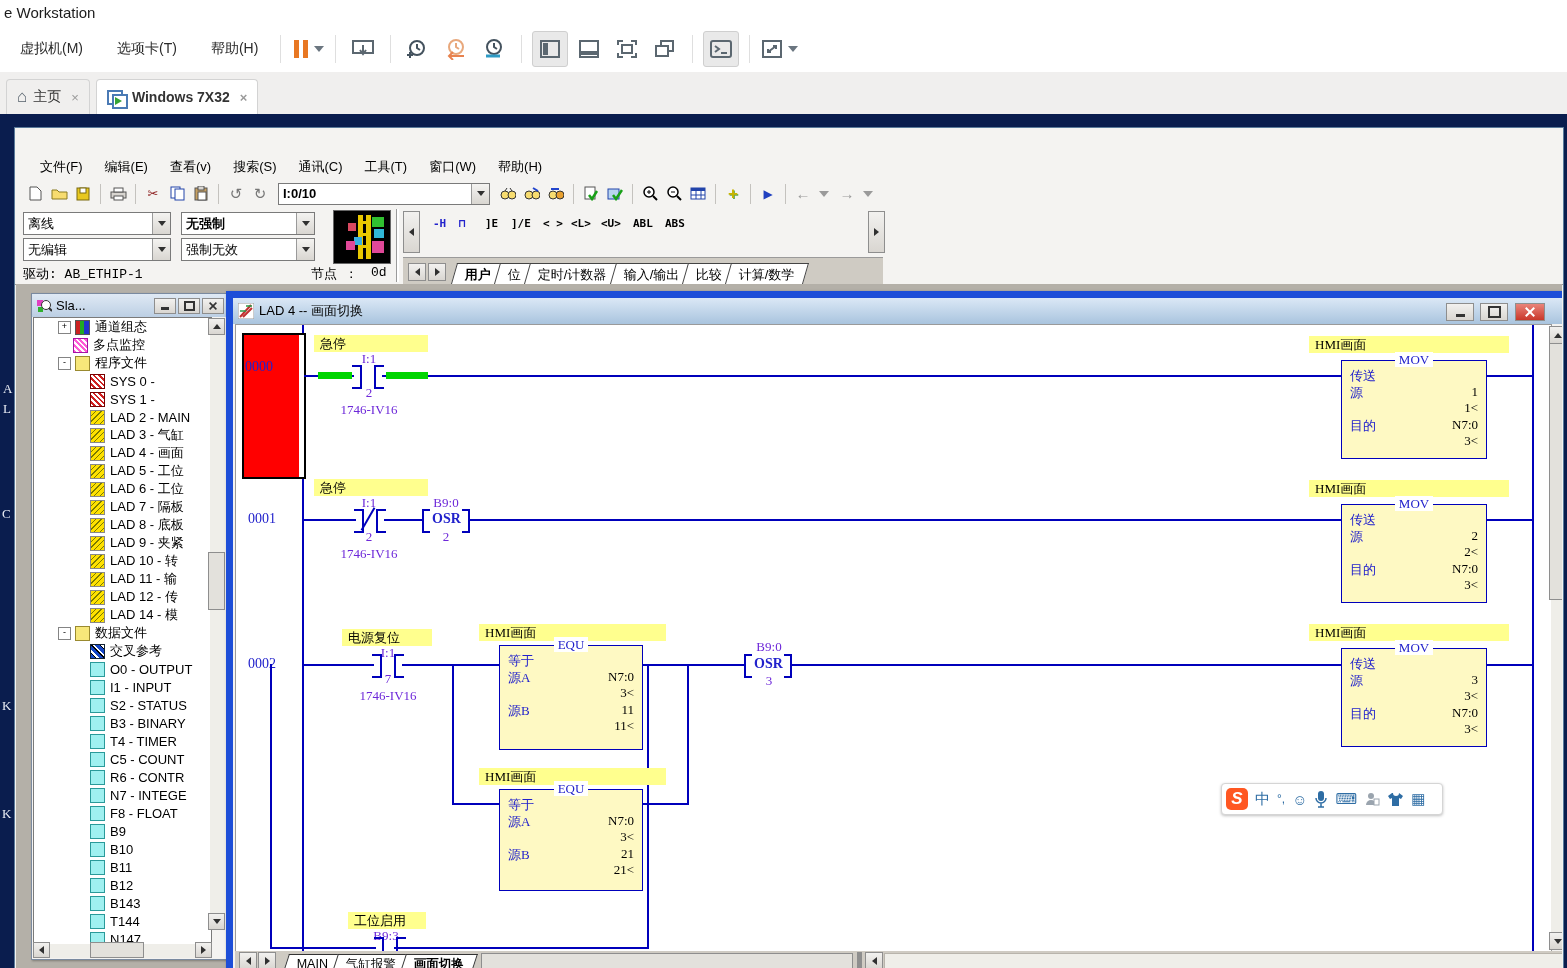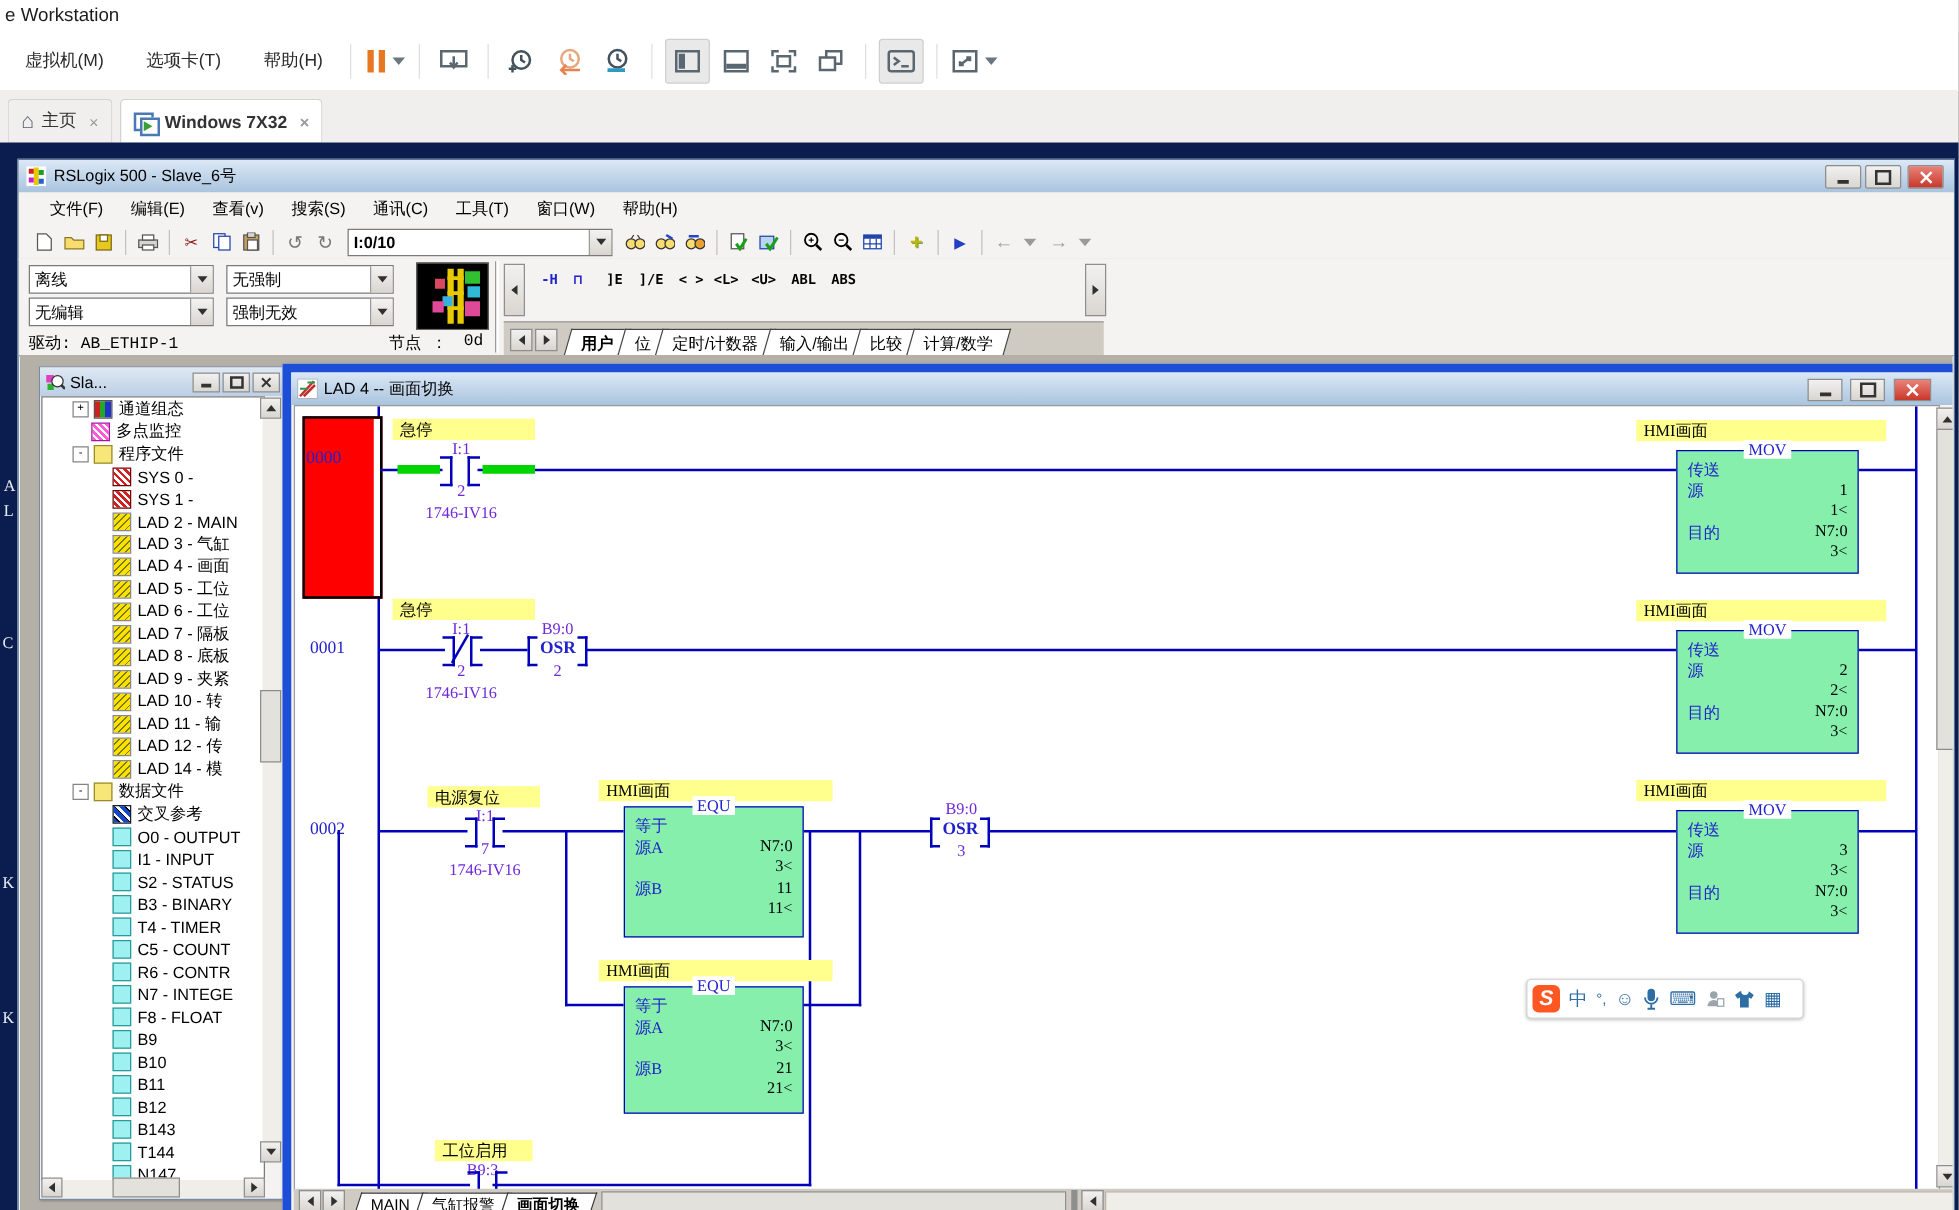--- a/index.html
+++ b/index.html
@@ -99,21 +99,21 @@
   #lad-canvas{left:2px;top:26px;width:1315px;height:627px;background:#fff;border:1px solid #9a9a9a;overflow:hidden;}
   .hw{position:absolute;height:2px;background:#0000bb;}
   .vw{position:absolute;width:2px;background:#0000bb;}
   .rnum{position:absolute;color:#2222cc;font:14px "Liberation Serif","DejaVu Serif",serif;}
   .ydesc{position:absolute;background:#ffff8e;color:#000;font:13px "Liberation Serif",serif;height:17px;line-height:17px;padding:0 6px;}
   .laddr{position:absolute;font:13px "Liberation Serif",serif;color:#6d28d9;text-align:center;width:80px;}
   .br-close{position:absolute;width:8px;height:20px;border:2px solid #0000bb;border-left:none;}
   .br-open{position:absolute;width:8px;height:20px;border:2px solid #0000bb;border-right:none;}
   .ncs{position:absolute;width:2px;height:26px;background:#0000bb;transform:rotate(30deg);}
   .pw{position:absolute;height:7px;background:#00d500;}
-  .blk{position:absolute;background:#86efac;border:1px solid #0000bb;}
+  .blk{position:absolute;background:#fef9c3;border:1px solid #0000bb;}
   .btitle{position:absolute;top:-9px;left:0;right:0;text-align:center;color:#2222cc;font:13px "Liberation Serif",serif;}
   .btitle em{background:#fff;font-style:normal;padding:0 4px;}
   .bl{position:absolute;left:8px;color:#2222cc;font:13px "Liberation Serif",serif;}
   .bv{position:absolute;right:8px;color:#000;font:13px "Liberation Serif",serif;}
   .osrtxt{position:absolute;color:#2222cc;font:bold 14px "Liberation Serif",serif;text-align:right;}
   #selblock{position:absolute;left:6px;top:8px;width:60px;height:142px;background:#f00;border:2px solid #000;box-shadow:inset -5px 0 0 #fff;}
   
   #lad-bottom{left:2px;bottom:2px;width:1333px;height:21px;background:#cfcbc3;display:flex;align-items:flex-end;}
   .ltab{height:17px;background:#fff;border:1px solid #333;border-bottom:none;transform:skewX(-18deg);padding:0 10px;margin-right:-4px;display:flex;align-items:flex-end;}
   .ltab span{transform:skewX(18deg);font-size:12.5px;line-height:16px;white-space:nowrap;}
@@ -233,43 +233,20 @@
   </div>
 
   <div class="abs" id="vm-screen">
     <span class="sideletter" style="left:3px;top:267px;">A</span>
     <span class="sideletter" style="left:3px;top:287px;">L</span>
     <span class="sideletter" style="left:2px;top:392px;">C</span>
     <span class="sideletter" style="left:2px;top:584px;">K</span>
     <span class="sideletter" style="left:2px;top:692px;">K</span>
 
     <div class="abs" id="rswin">
-      <div class="abs tb-act" id="rs-titlebar">
-        <svg width="16" height="16" viewBox="0 0 16 16" style="margin:0 6px;">
-            <rect width="16" height="16" fill="#fff"></rect>
-            <rect x="6" y="1" width="4" height="14" fill="#e8c800"></rect>
-            <rect x="2" y="2" width="4" height="4" fill="#d02020"></rect>
-            <rect x="10" y="3" width="4" height="4" fill="#20a020"></rect>
-            <rect x="2" y="9" width="4" height="4" fill="#c820c8"></rect>
-            <rect x="10" y="10" width="4" height="4" fill="#2060d0"></rect>
-          </svg>
-        <span>RSLogix 500 - Slave_6号</span>
-        <span class="winbtn" style="right:74px;">
-            <span class="glyph-min"></span>
-          </span>
-        <span class="winbtn" style="right:42px;">
-            <span class="glyph-max"></span>
-          </span>
-        <span class="winbtn red" style="right:8px;">
-            <span class="glyph-x">
-              <i></i>
-              <b></b>
-            </span>
-          </span>
-      </div>
 
       <div class="abs" id="rs-menubar">
         <span class="rs-mi" style="margin-left:14px;">文件(F)</span>
         <span class="rs-mi">编辑(E)</span>
         <span class="rs-mi">查看(v)</span>
         <span class="rs-mi">搜索(S)</span>
         <span class="rs-mi">通讯(C)</span>
         <span class="rs-mi">工具(T)</span>
         <span class="rs-mi">窗口(W)</span>
         <span class="rs-mi">帮助(H)</span>
@@ -391,21 +368,21 @@
         <span class="caret" style="border-top-color:#9a9a9a;"></span>
       </div>
 
       <div class="abs" id="rs-status">
         <div class="combo" style="left:8px;top:5px;width:146px;gap:28px;">
           <span class="val">离线</span>
           <span class="dropbtn">
               <span class="tri-d"></span>
             </span>
         </div>
-        <div class="combo" style="left:166px;top:5px;width:132px;">
+        <div class="combo" style="left:166px;top:5px;width:132px;font-weight:bold;">
           <span class="val">无强制</span>
           <span class="dropbtn">
               <span class="tri-d"></span>
             </span>
         </div>
         <div class="combo" style="left:8px;top:31px;width:146px;">
           <span class="val">无编辑</span>
           <span class="dropbtn">
               <span class="tri-d"></span>
             </span>

